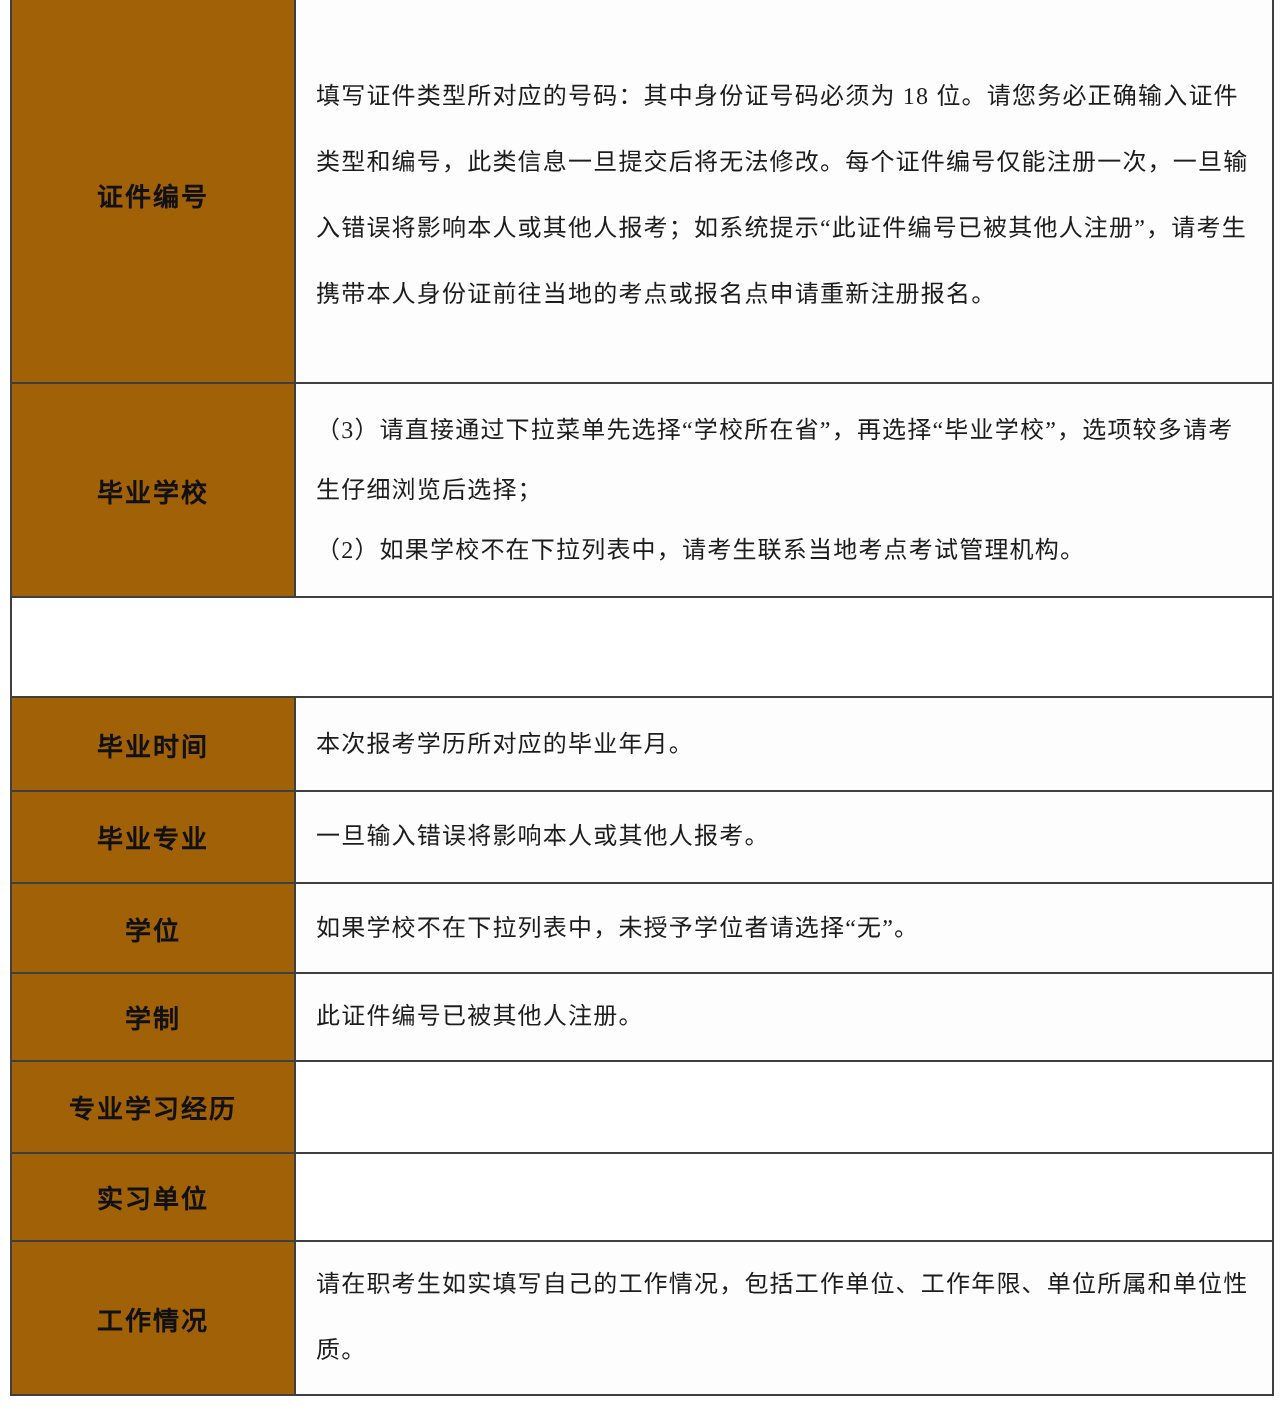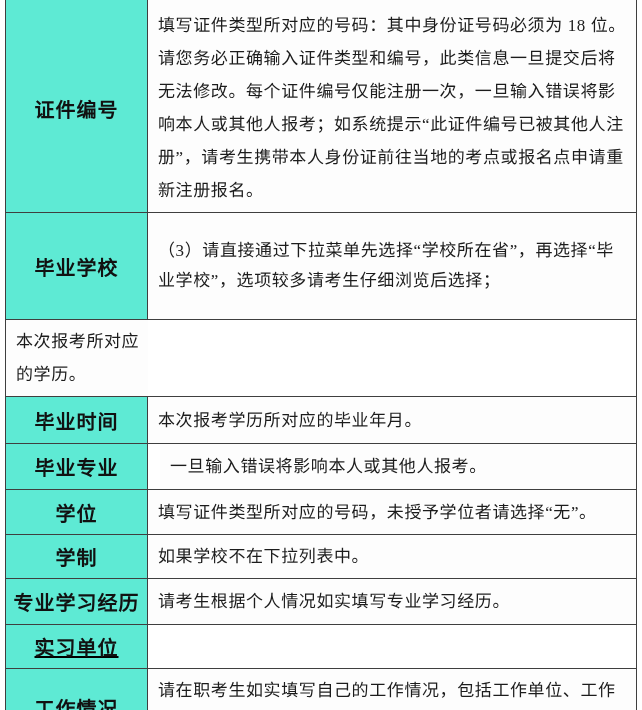--- a/index.html
+++ b/index.html
@@ -28,54 +28,54 @@
   .row {
     display: grid;
     grid-template-columns: 142px 1fr;
     border-top: 1px solid #3f3f3f;
   }
   .row-sliver {
     border-top: none;
     height: 3px;
   }
   .label-cell {
-    background: #5eead4;
+    background: #a16207;
     border-right: 1px solid #3f3f3f;
     display: flex;
     align-items: center;
     justify-content: center;
     font-weight: bold;
-    font-size: 20px;
+    font-size: 13px;
     letter-spacing: 1px;
     color: #111111;
     text-align: center;
   }
   .desc-cell {
     background: #fdfdfd;
     padding: 5px 8px 5px 10px;
     display: flex;
     flex-direction: column;
     justify-content: center;
-    font-size: 17px;
+    font-size: 12px;
     line-height: 33px;
     letter-spacing: 0.6px;
     color: #1c1c1c;
     box-sizing: border-box;
   }
   .para { margin: 0; }
   
   .r1  { min-height: 187px; }
   .r2  { min-height: 106px; }
   .r3  { min-height: 49px; }
   .r4  { min-height: 46px; }
-  .r5  { min-height: 45px; gap: 12px; }
+  .r5  { min-height: 45px; }
   .r6  { min-height: 44px; }
   .r7  { min-height: 43px; }
-  .r8  { min-height: 45px; }
-  .r9  { min-height: 43px; text-decoration: underline; }
+  .r8  { min-height: 45px; font-family: Liberation Mono, monospace; }
+  .r9  { min-height: 43px; }
   .r10 { min-height: 75px; }
   .r2 .desc-cell { line-height: 30px; }
 </style>
 </head>
 <body>
 
 <div class="page">
   <div class="info-table">
 
     <div class="row row-sliver">
@@ -87,62 +87,57 @@
     <div class="label-cell">证件编号</div>
     <div class="desc-cell">
           <p class="para">填写证件类型所对应的号码：其中身份证号码必须为 18 位。请您务必正确输入证件类型和编号，此类信息一旦提交后将无法修改。每个证件编号仅能注册一次，一旦输入错误将影响本人或其他人报考；如系统提示“此证件编号已被其他人注册”，请考生携带本人身份证前往当地的考点或报名点申请重新注册报名。</p>
         </div>
   </div>
 
   <div class="row r2">
     <div class="label-cell">毕业学校</div>
     <div class="desc-cell">
           <p class="para">（3）请直接通过下拉菜单先选择“学校所在省”，再选择“毕业学校”，选项较多请考生仔细浏览后选择；</p>
+          <p class="para">（2）如果学校不在下拉列表中，请考生联系当地考点考试管理机构。</p>
         </div>
   </div>
 
   <div class="row r3">
-    <div class="desc-cell">
-          <p class="para">本次报考所对应的学历。</p>
-        </div>
   </div>
 
   <div class="row r4">
     <div class="label-cell">毕业时间</div>
     <div class="desc-cell">
           <p class="para">本次报考学历所对应的毕业年月。</p>
         </div>
   </div>
 
   <div class="row r5">
     <div class="label-cell">毕业专业</div>
     <div class="desc-cell">
           <p class="para">一旦输入错误将影响本人或其他人报考。</p>
         </div>
   </div>
 
   <div class="row r6">
     <div class="label-cell">学位</div>
     <div class="desc-cell">
-          <p class="para">填写证件类型所对应的号码，未授予学位者请选择“无”。</p>
+          <p class="para">如果学校不在下拉列表中，未授予学位者请选择“无”。</p>
         </div>
   </div>
 
   <div class="row r7">
     <div class="label-cell">学制</div>
     <div class="desc-cell">
-          <p class="para">如果学校不在下拉列表中。</p>
+          <p class="para">此证件编号已被其他人注册。</p>
         </div>
   </div>
 
   <div class="row r8">
     <div class="label-cell">专业学习经历</div>
-    <div class="desc-cell">
-          <p class="para">请考生根据个人情况如实填写专业学习经历。</p>
-        </div>
   </div>
 
   <div class="row r9">
     <div class="label-cell">实习单位</div>
   </div>
 
   <div class="row r10">
     <div class="label-cell">工作情况</div>
     <div class="desc-cell">
           <p class="para">请在职考生如实填写自己的工作情况，包括工作单位、工作年限、单位所属和单位性质。</p>

